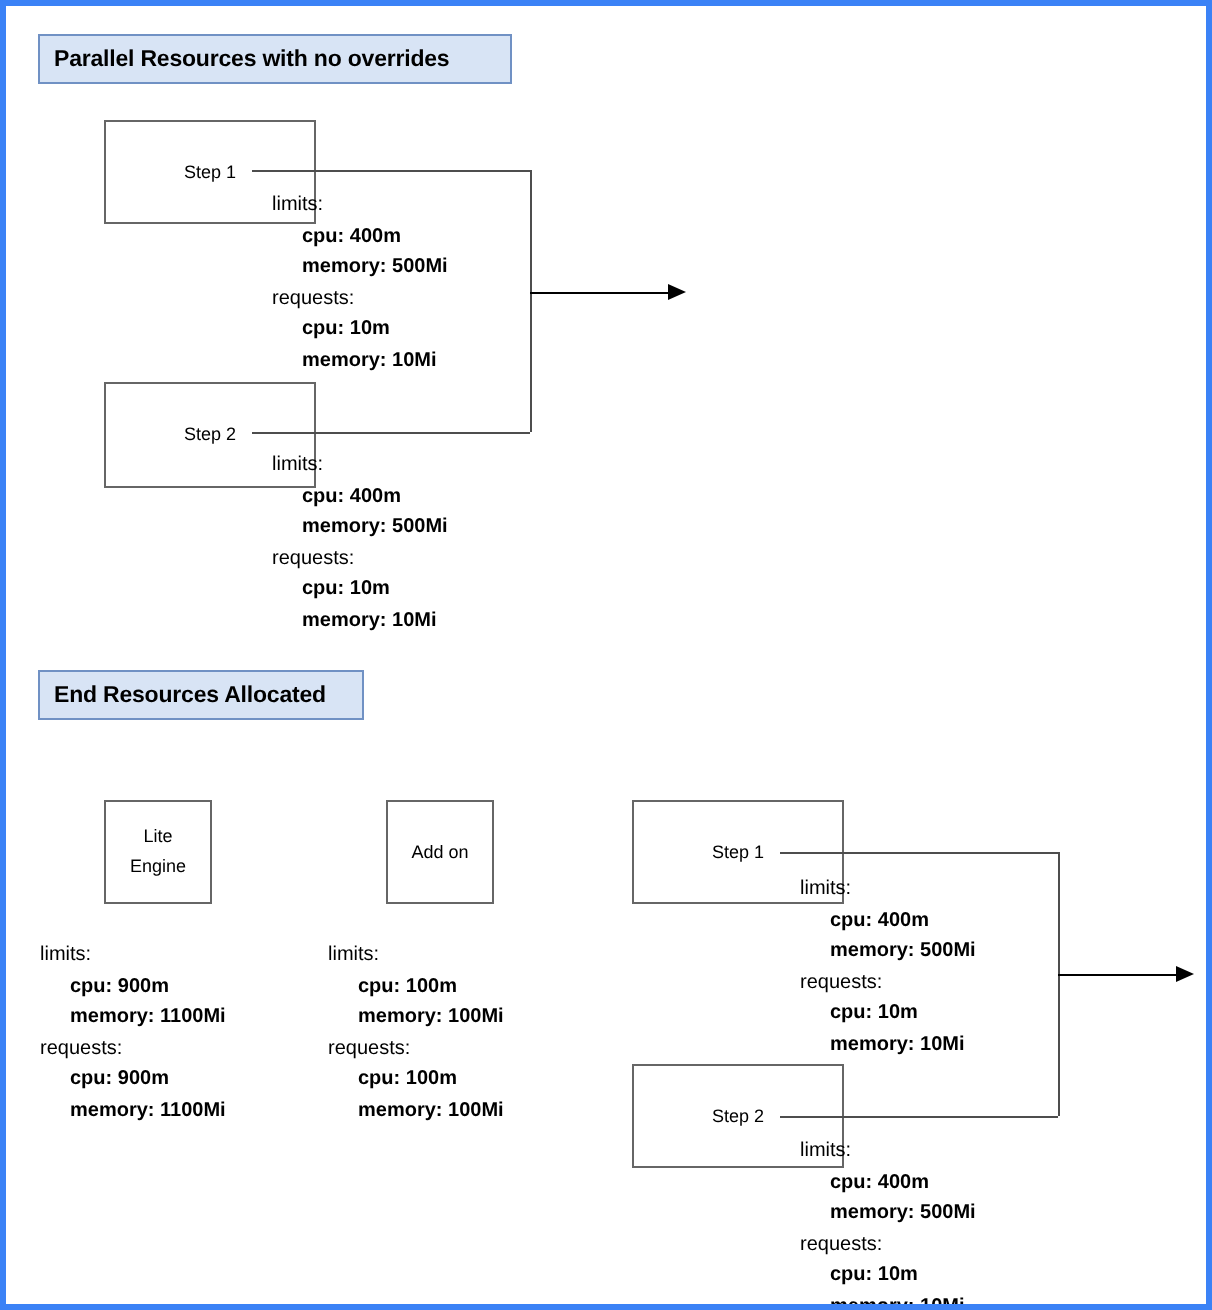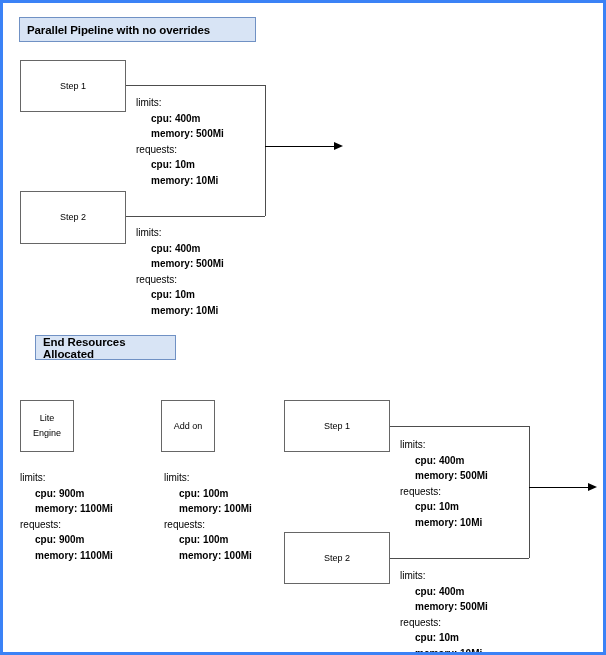--- a/index.html
+++ b/index.html
@@ -40,20 +40,21 @@
     border: 1px solid #666666;
     box-sizing: border-box;
     display: flex;
     flex-direction: column;
     align-items: center;
     justify-content: center;
     font-size: 9px;
     color: #000000;
     line-height: 15px;
     text-align: center;
+    margin-left: 32px;
   }
   
   .spec {
     position: absolute;
     font-size: 10px;
     line-height: 15.6px;
     color: #000000;
     white-space: nowrap;
   }
   .spec .key { display: block; }
@@ -81,21 +82,21 @@
     border-top: 4.5px solid transparent;
     border-bottom: 4.5px solid transparent;
     border-left: 9px solid #000000;
   }
 </style>
 </head>
 <body>
 
 <div id="canvas">
 
-  <div class="banner" style="left:16px; top:14px; width:237px; height:25px;">Parallel Pipeline with no overrides</div>
+  <div class="banner" style="left:16px; top:14px; width:237px; height:25px;">Parallel Resources with no overrides</div>
 
   <div class="box" style="left:17px; top:57px; width:106px; height:52px;">
     <span>Step 1</span>
   </div>
 
   <div class="box" style="left:17px; top:188px; width:106px; height:53px;">
     <span>Step 2</span>
   </div>
 
   <div class="hline" style="left:123px; top:82px; width:139px;"></div>
@@ -116,21 +117,21 @@
 
   <div class="spec" style="left:133px; top:222px;">
     <span class="key">limits:</span>
     <span class="val">cpu: 400m</span>
     <span class="val">memory: 500Mi</span>
     <span class="key">requests:</span>
     <span class="val">cpu: 10m</span>
     <span class="val">memory: 10Mi</span>
   </div>
 
-  <div class="banner" style="left:16px; top:332px; width:141px; height:25px;margin-left:16px;">End Resources Allocated</div>
+  <div class="banner" style="left:16px; top:332px; width:163px; height:25px;">End Resources Allocated</div>
 
   <div class="box" style="left:158px; top:397px; width:54px; height:52px;">
     <span>Add on</span>
   </div>
 
   <div class="box" style="left:17px; top:397px; width:54px; height:52px;">
     <span>Lite</span>
     <span>Engine</span>
   </div>
 

